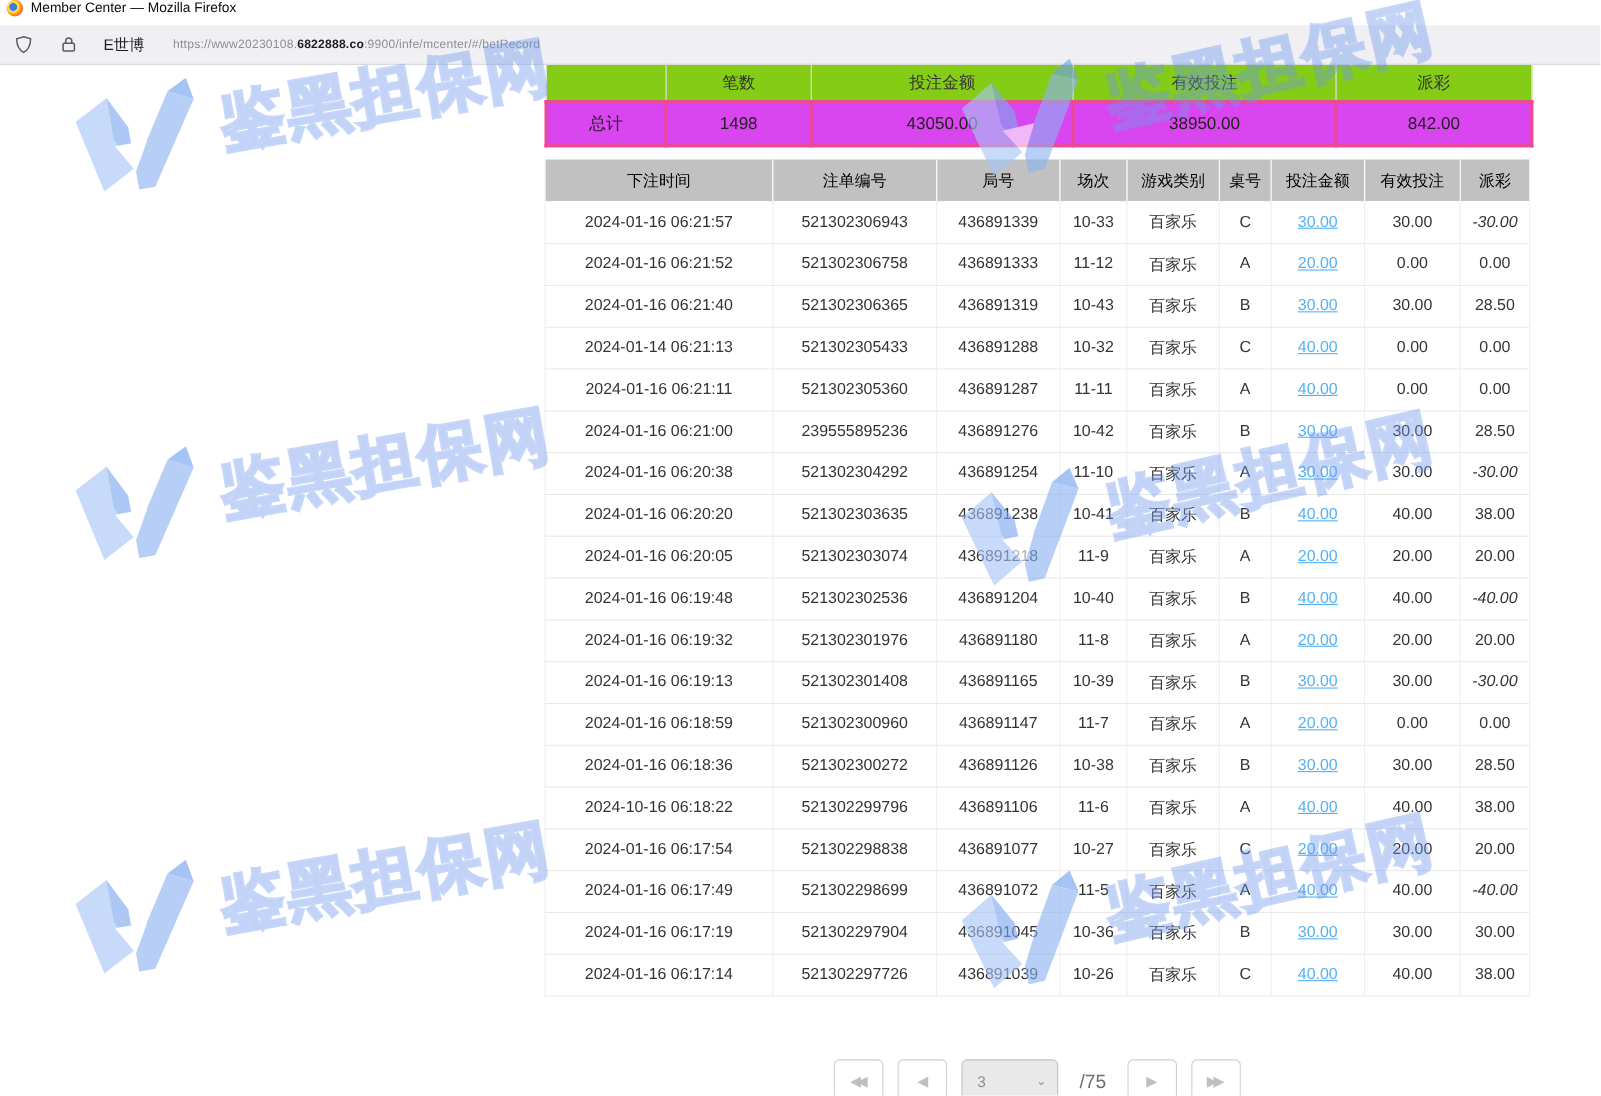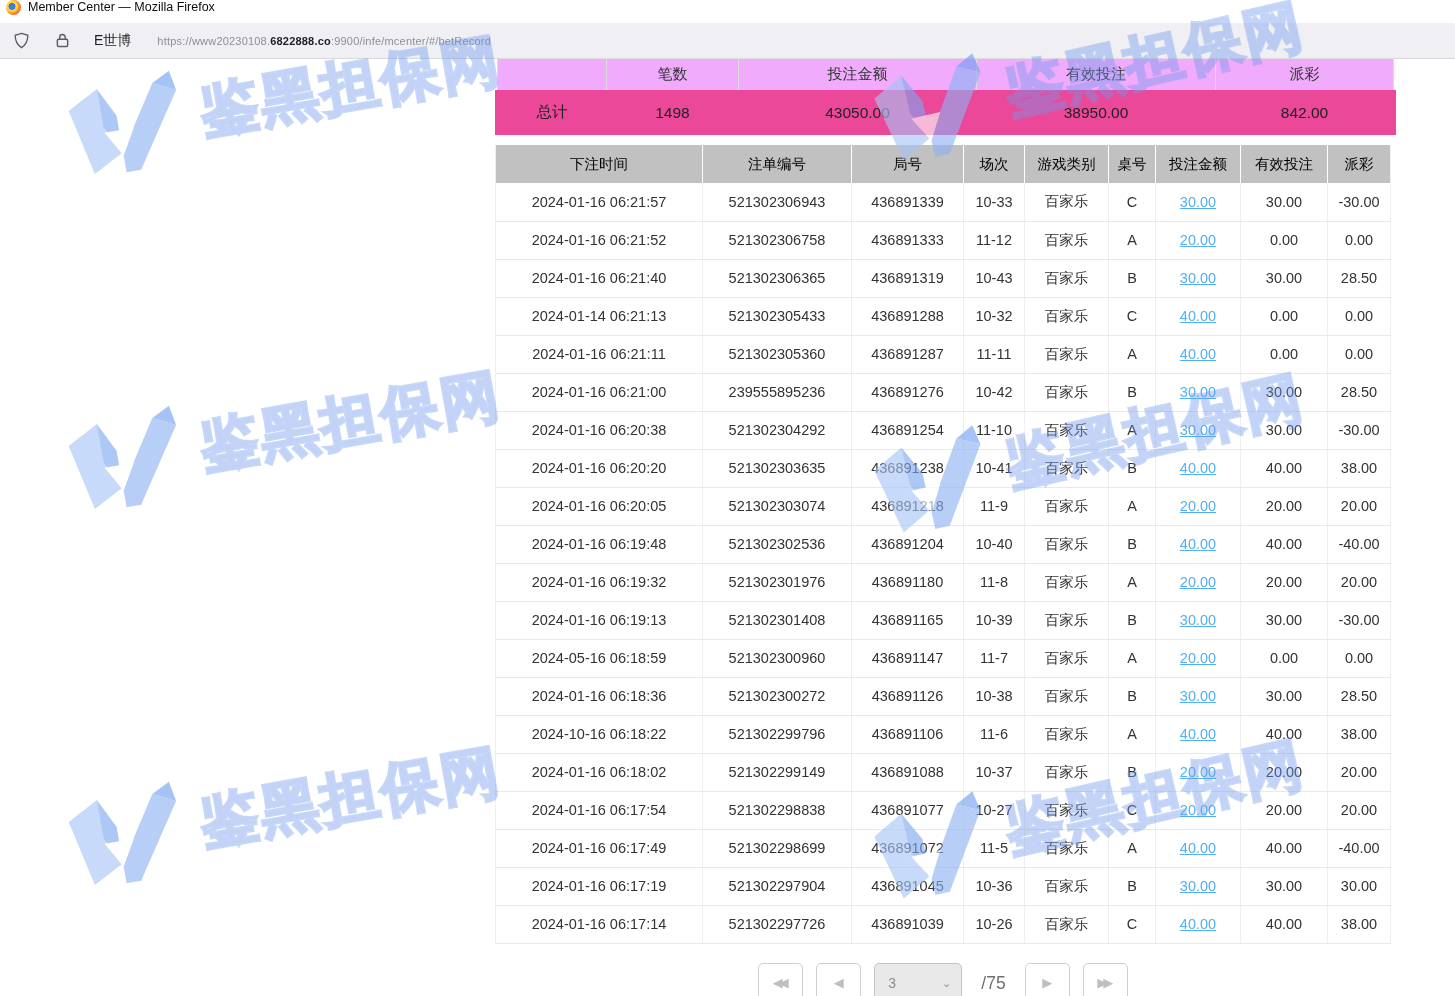--- a/index.html
+++ b/index.html
@@ -27,43 +27,43 @@
   }
   .chrome-ic{ width:19px; height:19px; flex:0 0 auto; }
   .chrome-ic svg{ width:100%; height:100%; display:block; }
   .site-label{ font-size:14px; color:#1f1f22; margin-right:4px; white-space:nowrap; }
   .url-text{ font-size:11px; color:#8d8d97; white-space:nowrap; letter-spacing:.2px; }
   .url-text .domain{ color:#1f1f23; font-weight:700; }
   
   .summary-wrap{ position:absolute; left:495px; top:58px; width:896px; }
   table{ border-collapse:collapse; table-layout:fixed; width:100%; }
   .summary-wrap th{
-    height:34px; background:#f0abfc; border:1px solid #dcdcdc;
+    height:34px; background:#84cc16; border:1px solid #dcdcdc;
     font-weight:400; font-size:15px; color:#333; text-align:center;
   }
   .summary-wrap td{
-    height:40px; background:#ec4899; border:5px solid #ec4899;
+    height:40px; background:#d946ef; border:3px solid #ec4899;
     font-size:15.5px; color:#222; text-align:center;
   }
   
   .bet-wrap{ position:absolute; left:495px; top:145px; width:896px; }
   .bet-wrap th{
     height:38px; background:#c2c1c1; color:#000000; font-weight:400;
     font-size:14.5px; text-align:center; border-right:1px solid #fff;
   }
   .bet-wrap th:last-child{ border-right:none; }
   .bet-wrap td{
     height:38px; text-align:center; font-size:14.5px; color:#333;
     border-bottom:1px solid #e9e9e9; border-right:1px solid #efefef;
     background:#fff; overflow:hidden; white-space:nowrap;
   }
   .bet-wrap td:last-child{ border-right:none; }
   .bet-wrap table{ border-left:1px solid #efefef; border-right:1px solid #efefef; }
   .bet-link{ color:#53b1f3; text-decoration:underline; cursor:pointer; }
-  .neg{ color:#f4516c; }
+  .neg{ color:#f4516c;font-style:italic; }
   
   .pagination{
     position:absolute; left:495px; top:963px; width:896px;
     display:flex; justify-content:center; align-items:flex-start; gap:13px;
   }
   .page-btn{
     width:45px; height:40px; border:1px solid #cfcfcf; border-radius:5px;
     background:#fff; color:#bfbfbf; font-size:13px; line-height:38px;
     text-align:center; cursor:pointer; user-select:none;
   }
@@ -294,21 +294,21 @@
           <td>521302301408</td>
           <td>436891165</td>
           <td>10-39</td>
           <td>百家乐</td>
           <td>B</td>
           <td><span class="bet-link">30.00</span></td>
           <td>30.00</td>
           <td class="neg">-30.00</td>
         </tr>
         <tr>
-          <td>2024-05-16 06:18:59</td>
+          <td>2024-01-16 06:18:59</td>
           <td>521302300960</td>
           <td>436891147</td>
           <td>11-7</td>
           <td>百家乐</td>
           <td>A</td>
           <td><span class="bet-link">20.00</span></td>
           <td>0.00</td>
           <td>0.00</td>
         </tr>
         <tr>
@@ -325,31 +325,20 @@
         <tr>
           <td>2024-10-16 06:18:22</td>
           <td>521302299796</td>
           <td>436891106</td>
           <td>11-6</td>
           <td>百家乐</td>
           <td>A</td>
           <td><span class="bet-link">40.00</span></td>
           <td>40.00</td>
           <td>38.00</td>
-        </tr>
-        <tr>
-          <td>2024-01-16 06:18:02</td>
-          <td>521302299149</td>
-          <td>436891088</td>
-          <td>10-37</td>
-          <td>百家乐</td>
-          <td>B</td>
-          <td><span class="bet-link">20.00</span></td>
-          <td>20.00</td>
-          <td>20.00</td>
         </tr>
         <tr>
           <td>2024-01-16 06:17:54</td>
           <td>521302298838</td>
           <td>436891077</td>
           <td>10-27</td>
           <td>百家乐</td>
           <td>C</td>
           <td><span class="bet-link">20.00</span></td>
           <td>20.00</td>

